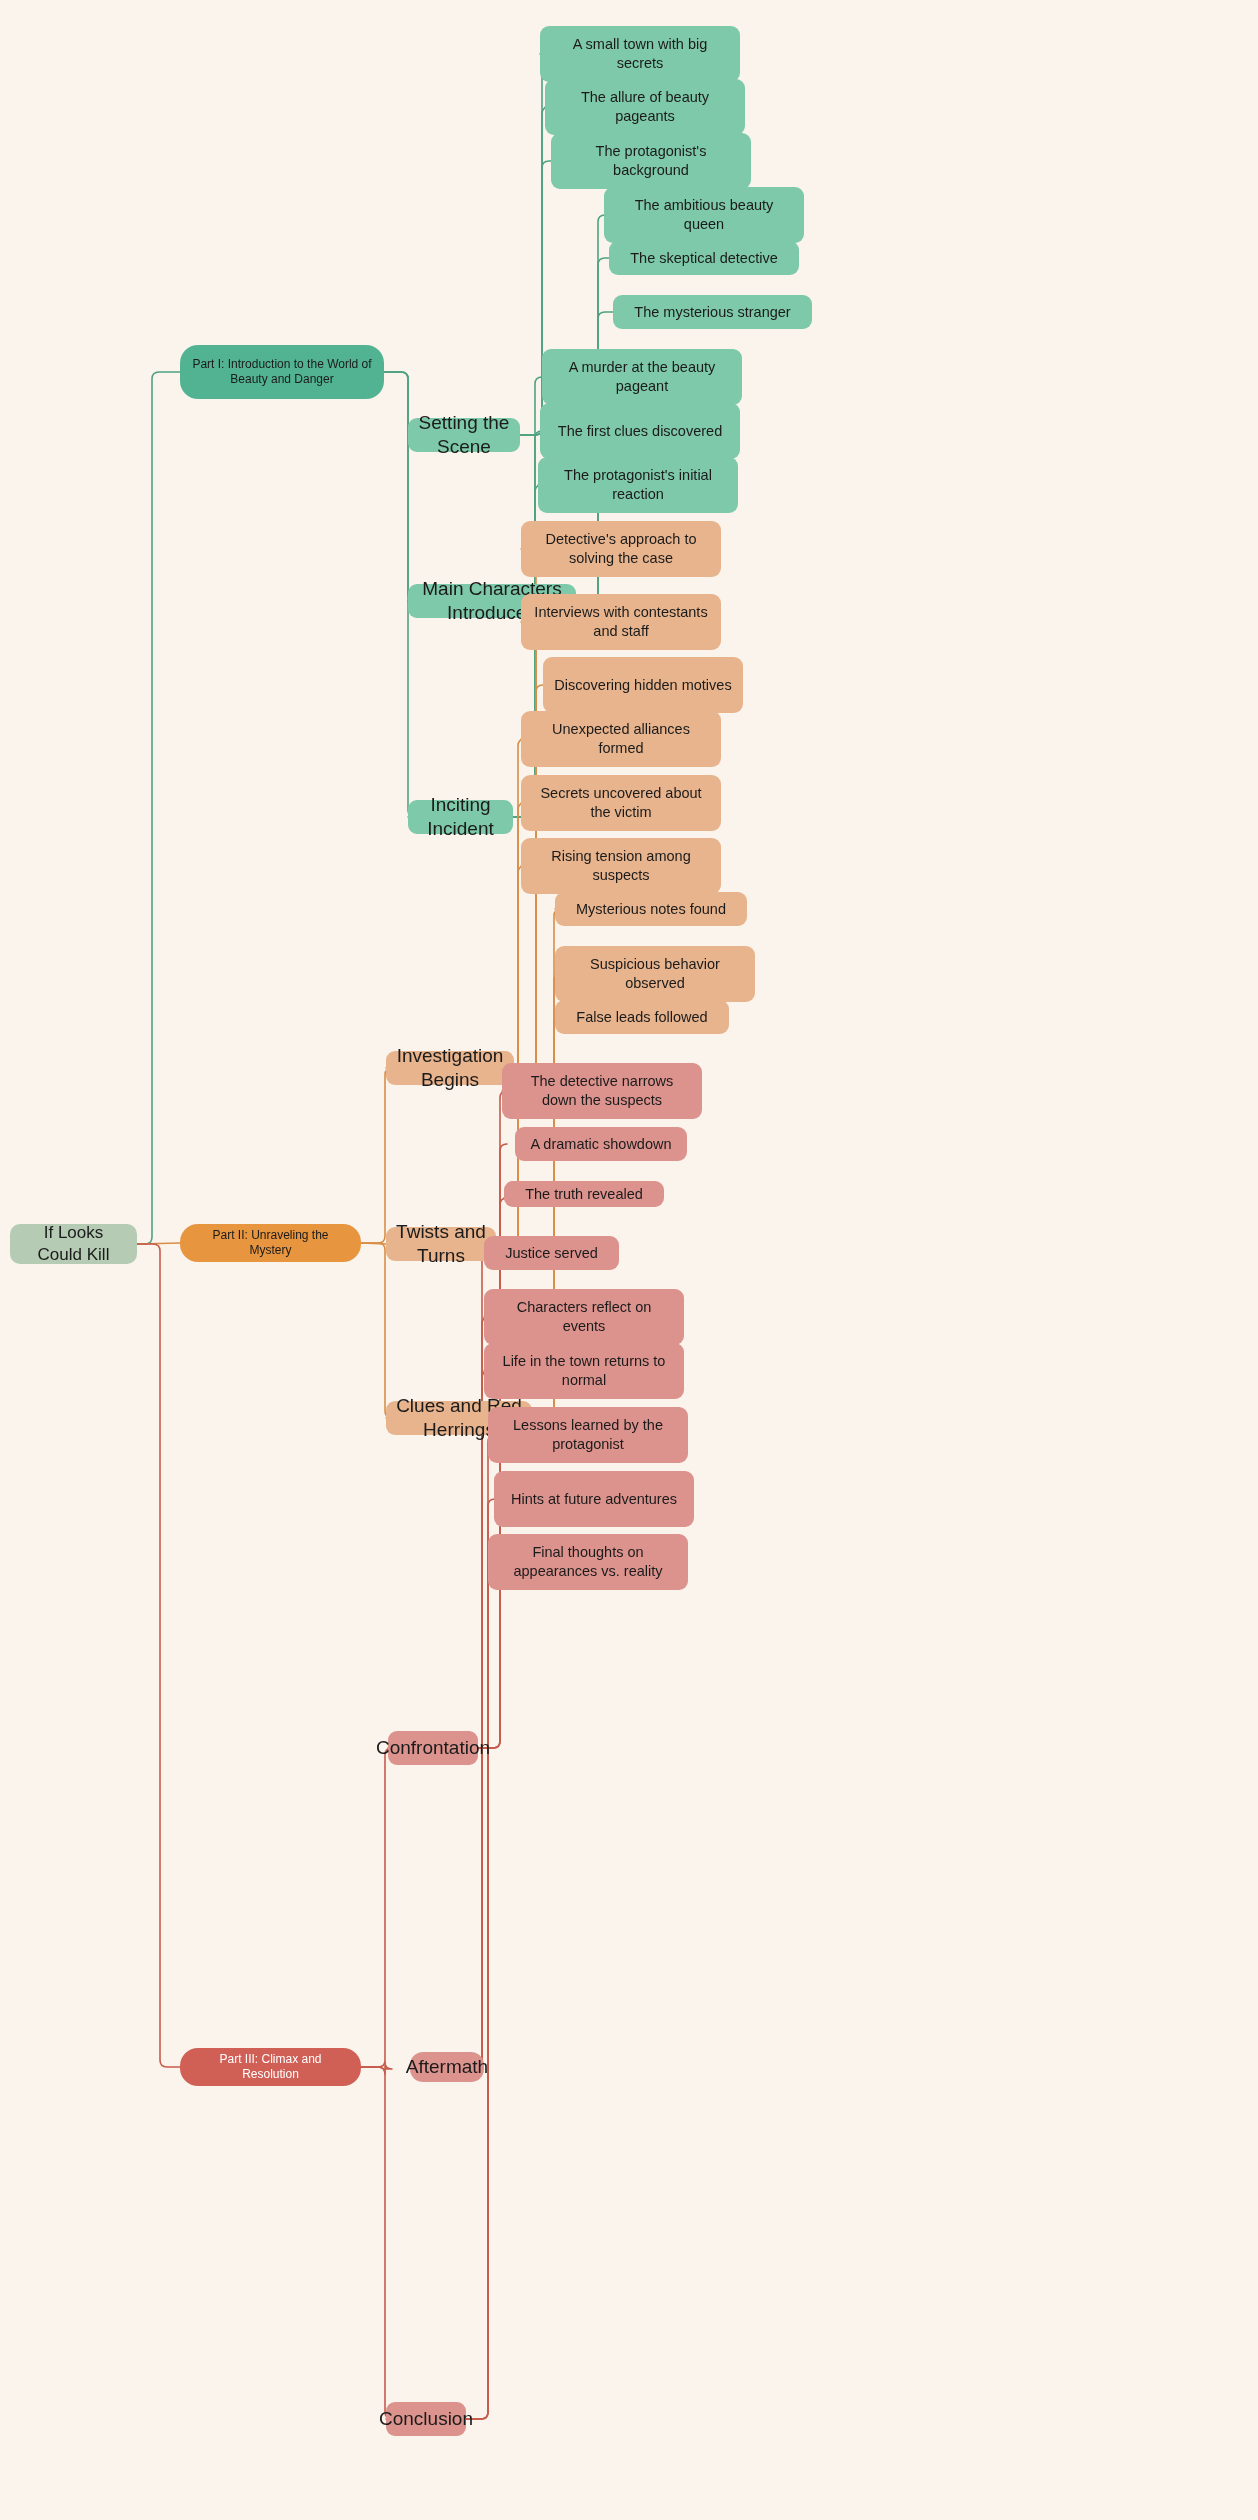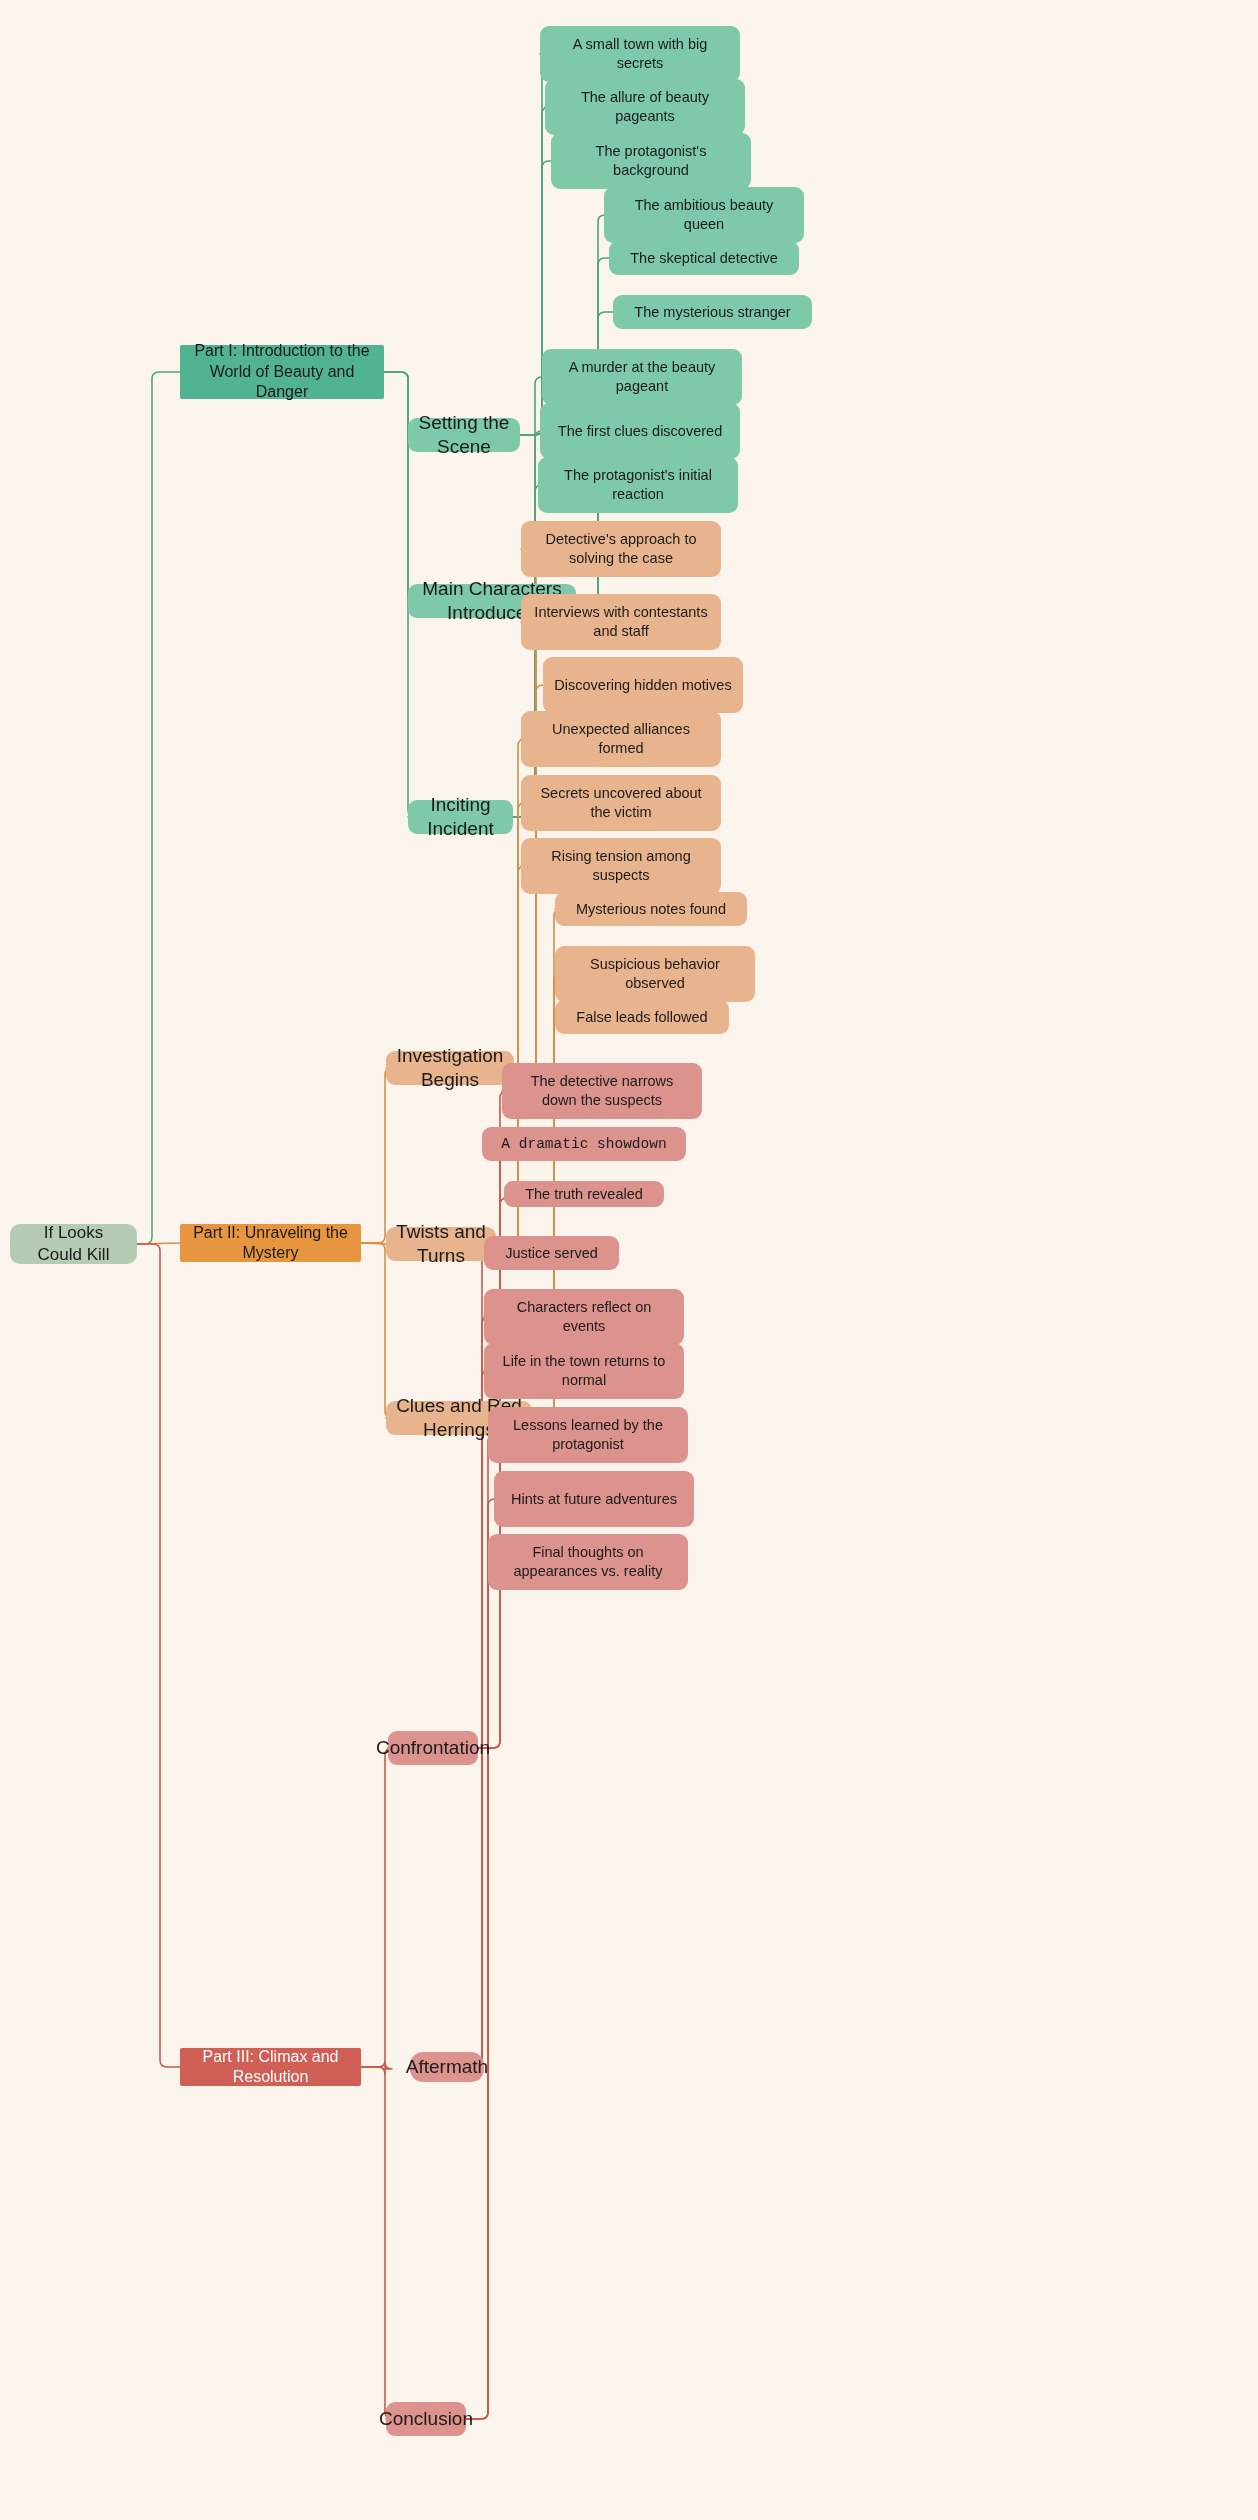--- a/index.html
+++ b/index.html
@@ -39,22 +39,22 @@
     padding: 4px 10px;
     color: #1b1b1b;
     white-space: pre-wrap;
   }
   .node.root {
     background: #b5cbb3;
     font-size: 17px;
     border-radius: 10px;
   }
   .node.lvl1 {
-    font-size: 16px;
-    border-radius: 2px;
+    font-size: 12px;
+    border-radius: 18px;
   }
   .node.lvl1.green { background: #52b392; }
   .node.lvl1.orange { background: #e8953f; }
   .node.lvl1.red { background: #d05f55; color: #ffffff; }
   .node.lvl2 {
     font-size: 19px;
   }
   .node.lvl2.green { background: #7ec9a9; }
   .node.lvl2.orange { background: #e8b48d; }
   .node.lvl2.red { background: #dc938e; }
@@ -133,21 +133,21 @@
     <div class="node lvl3 orange" style="left: 521px; top: 711px; width: 200px; height: 56px;">Unexpected alliances formed</div>
     <div class="node lvl3 orange" style="left: 521px; top: 775px; width: 200px; height: 56px;">Secrets uncovered about the victim</div>
     <div class="node lvl3 orange" style="left: 521px; top: 838px; width: 200px; height: 56px;">Rising tension among suspects</div>
     <div class="node lvl2 orange" style="left: 386px; top: 1401px; width: 146px; height: 34px;">Clues and Red Herrings</div>
     <div class="node lvl3 orange" style="left: 555px; top: 892px; width: 192px; height: 34px;">Mysterious notes found</div>
     <div class="node lvl3 orange" style="left: 555px; top: 946px; width: 200px; height: 56px;">Suspicious behavior observed</div>
     <div class="node lvl3 orange" style="left: 555px; top: 1000px; width: 174px; height: 34px;">False leads followed</div>
     <div class="node lvl1 red" style="left: 180px; top: 2048px; width: 181px; height: 38px;">Part III: Climax and Resolution</div>
     <div class="node lvl2 red" style="left: 388px; top: 1731px; width: 90px; height: 34px;">Confrontation</div>
     <div class="node lvl3 red" style="left: 502px; top: 1063px; width: 200px; height: 56px;">The detective narrows down the suspects</div>
-    <div class="node lvl3 red" style="left: 482px; top: 1127px; width: 204px; height: 34px; font-family: Liberation Mono, monospace;">A dramatic showdown</div>
+    <div class="node lvl3 red" style="left: 515px; top: 1127px; width: 172px; height: 34px;">A dramatic showdown</div>
     <div class="node lvl3 red" style="left: 504px; top: 1181px; width: 160px; height: 26px;">The truth revealed</div>
     <div class="node lvl2 red" style="left: 410px; top: 2052px; width: 74px; height: 30px; border-radius: 13px;">Aftermath</div>
     <div class="node lvl3 red" style="left: 484px; top: 1236px; width: 135px; height: 34px;">Justice served</div>
     <div class="node lvl3 red" style="left: 484px; top: 1289px; width: 200px; height: 56px;">Characters reflect on events</div>
     <div class="node lvl3 red" style="left: 484px; top: 1343px; width: 200px; height: 56px;">Life in the town returns to normal</div>
     <div class="node lvl2 red" style="left: 386px; top: 2402px; width: 80px; height: 34px;">Conclusion</div>
     <div class="node lvl3 red" style="left: 488px; top: 1407px; width: 200px; height: 56px;">Lessons learned by the protagonist</div>
     <div class="node lvl3 red" style="left: 494px; top: 1471px; width: 200px; height: 56px;">Hints at future adventures</div>
     <div class="node lvl3 red" style="left: 488px; top: 1534px; width: 200px; height: 56px;">Final thoughts on appearances vs. reality</div>
   </div>

